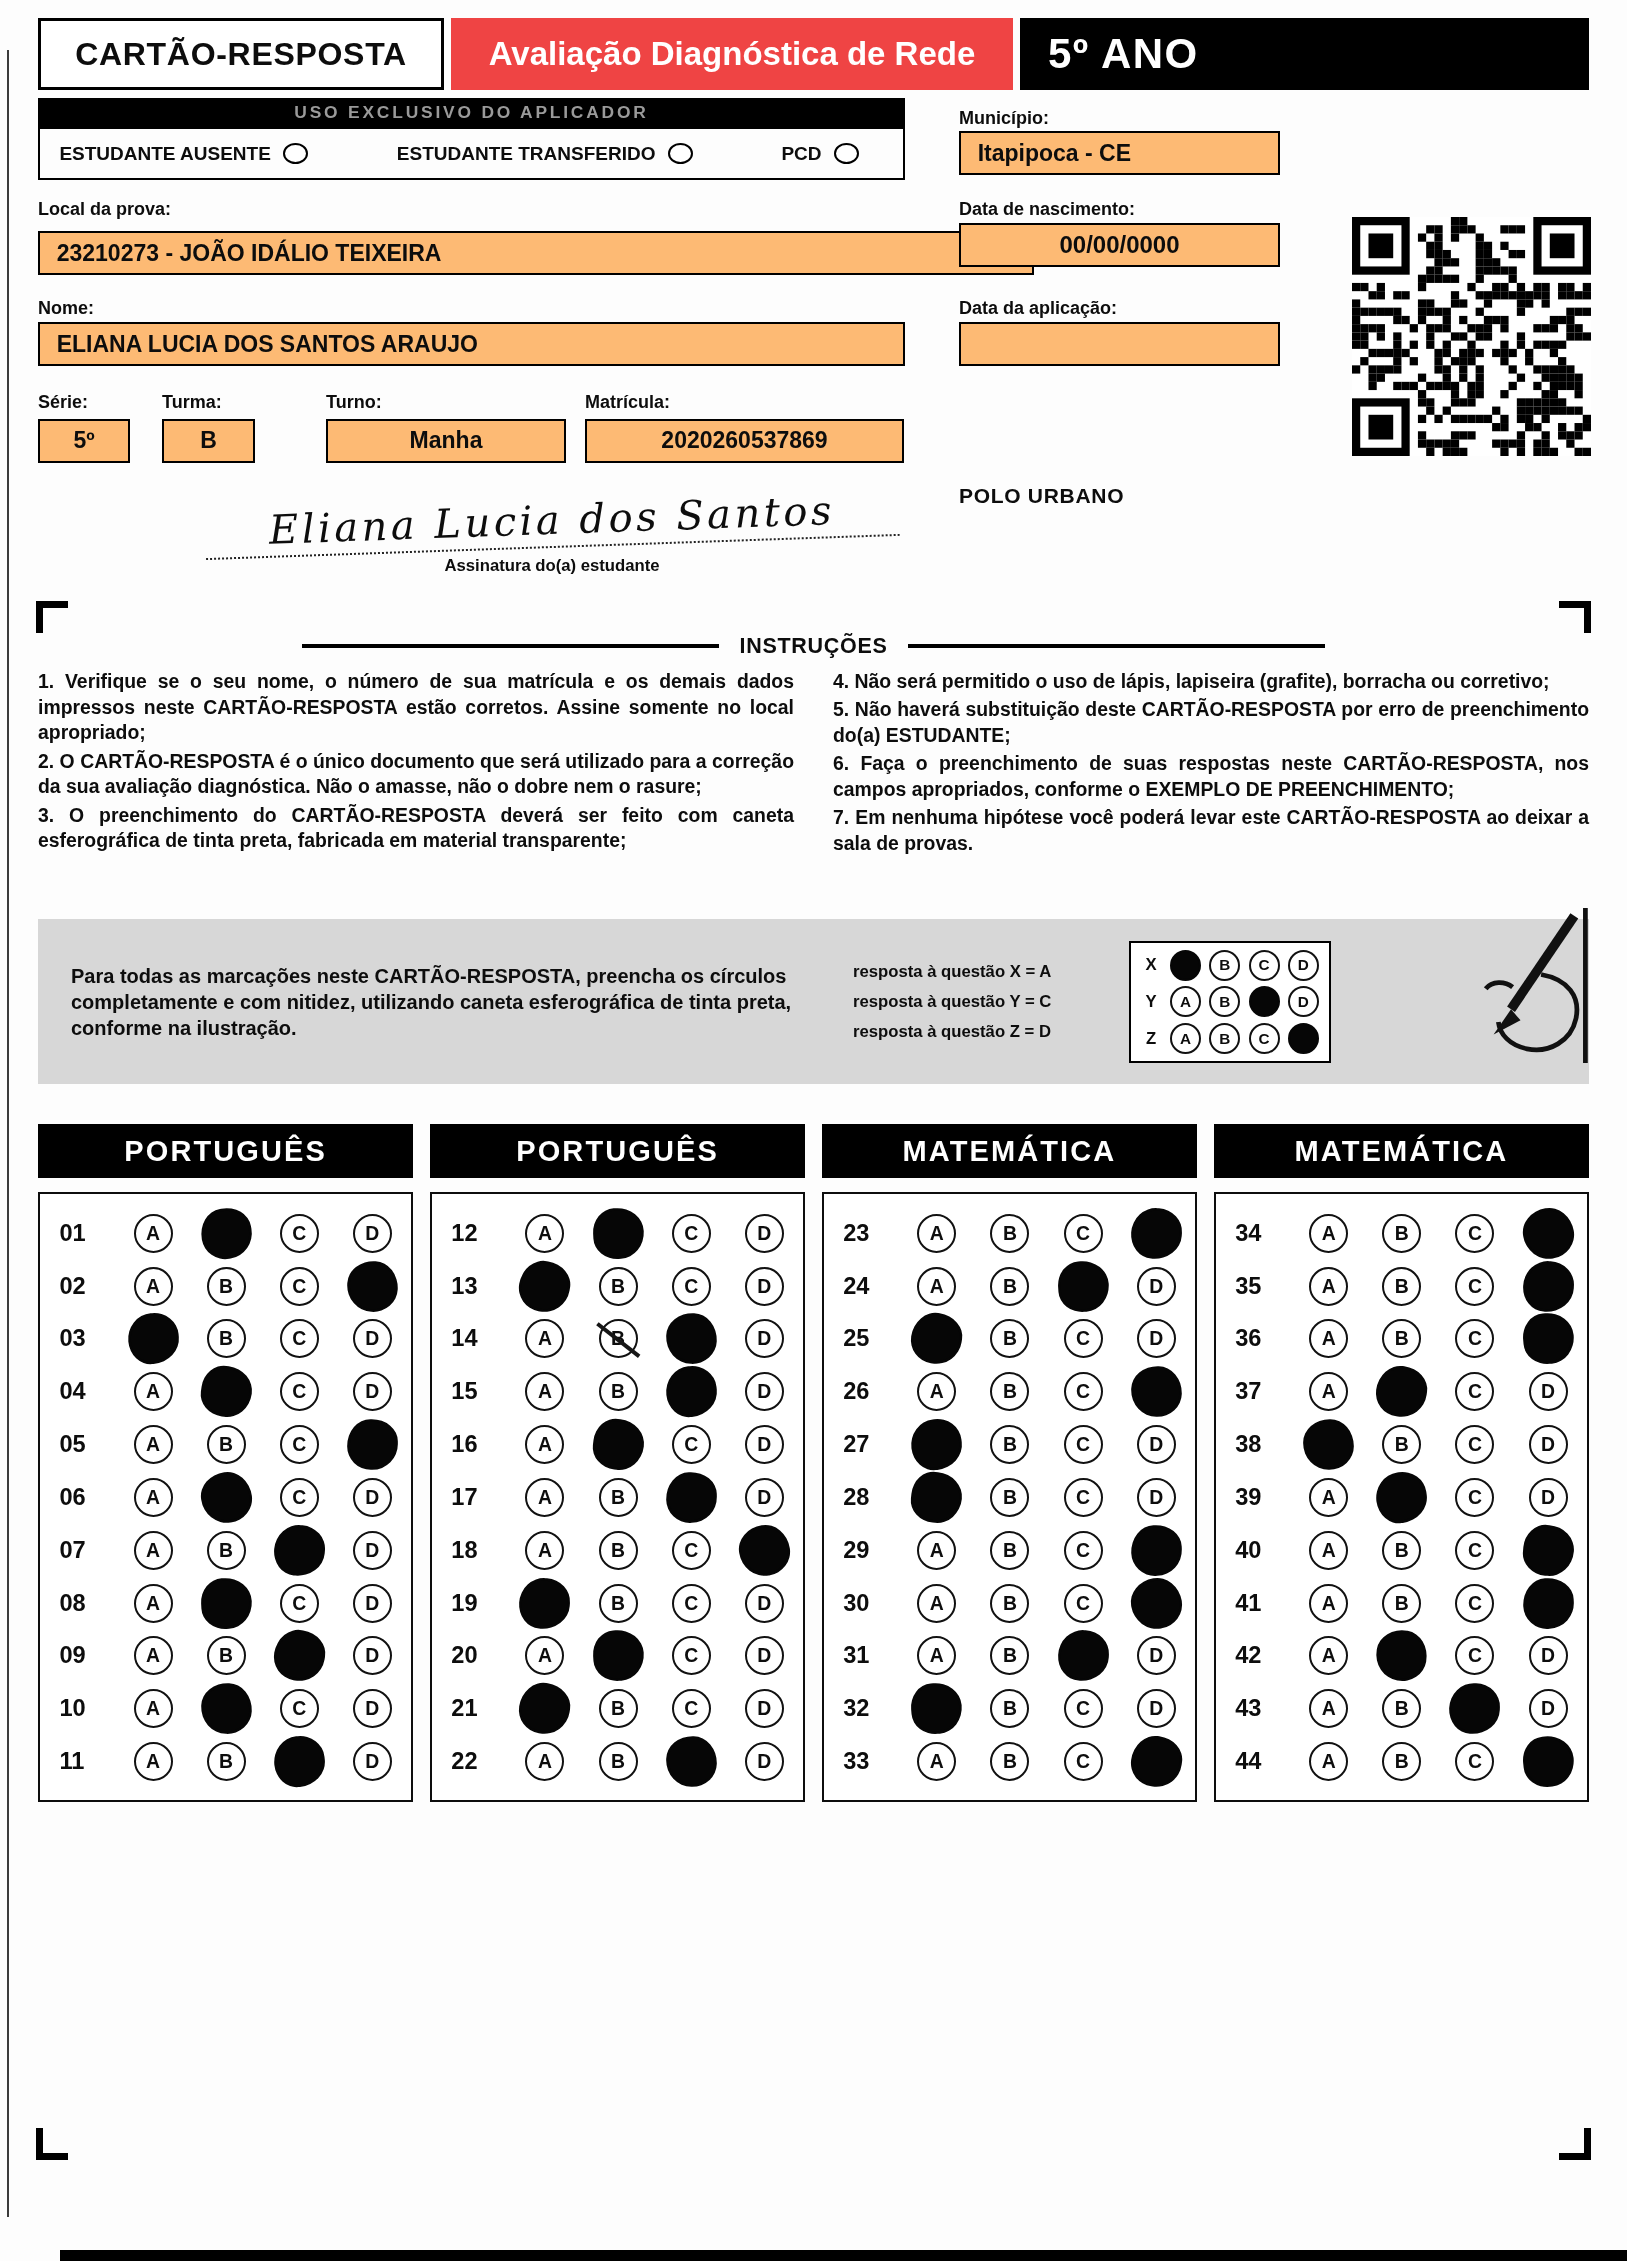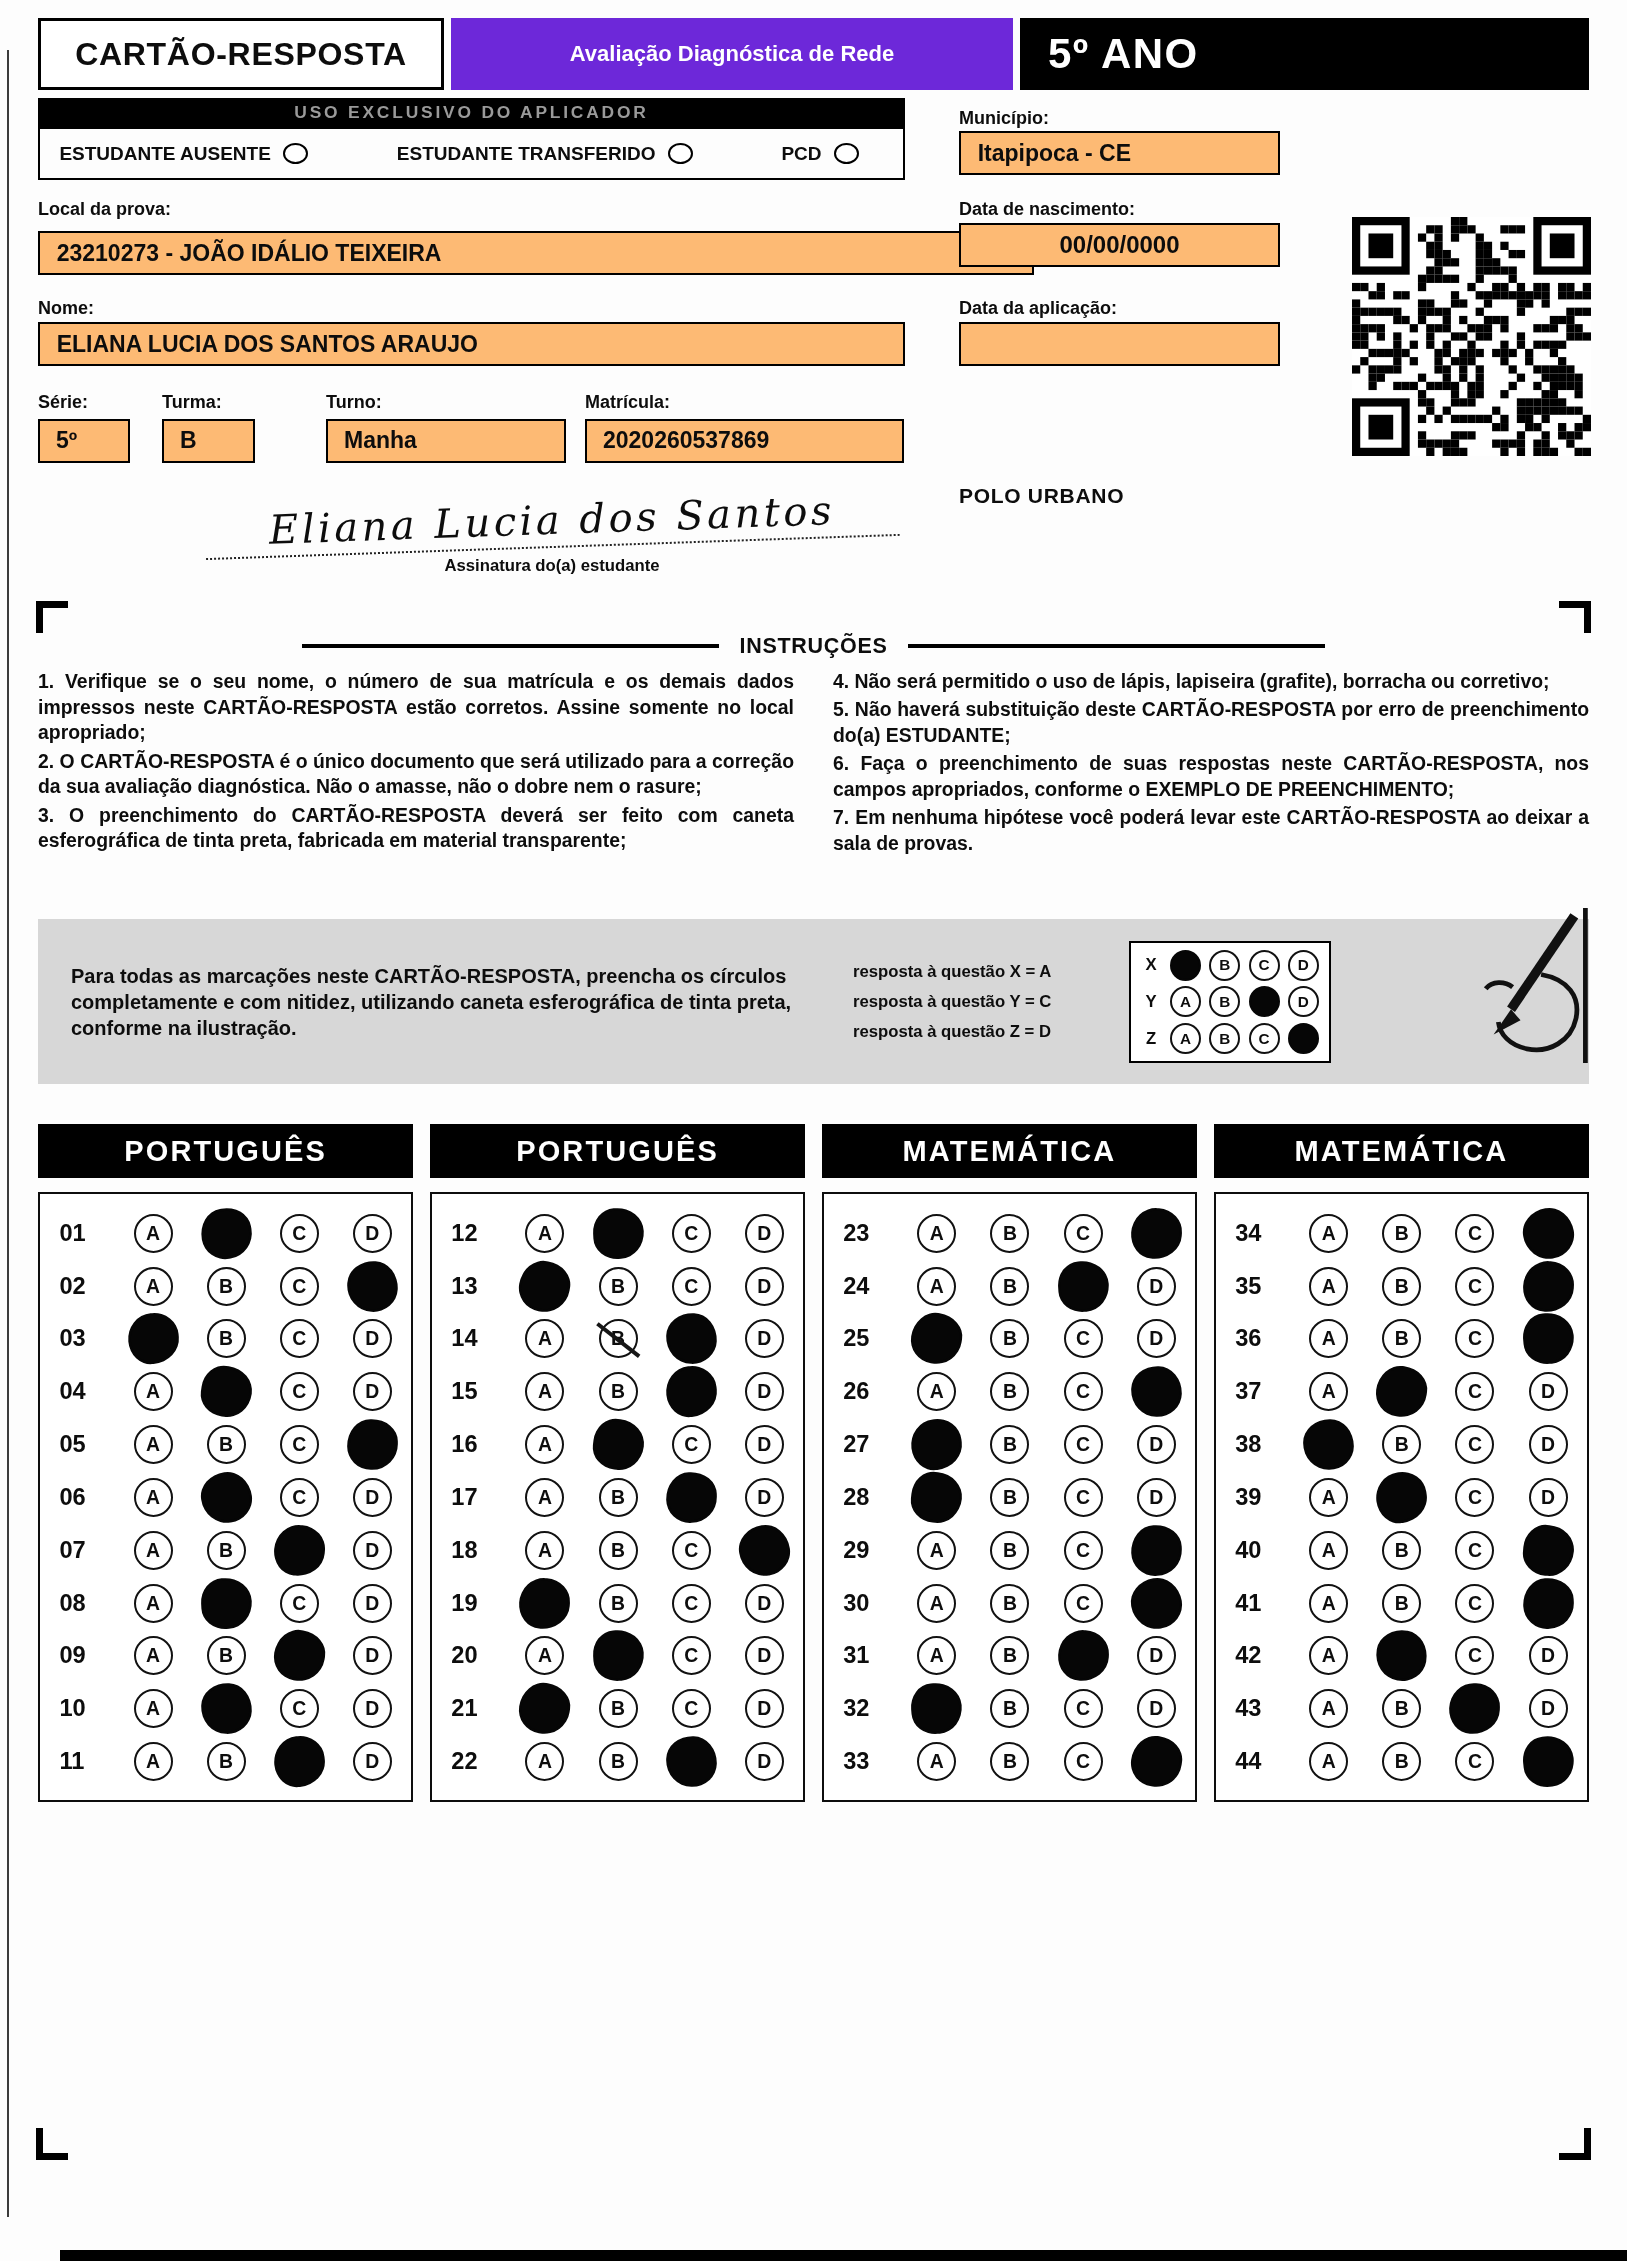--- a/index.html
+++ b/index.html
@@ -5,38 +5,38 @@
   *{box-sizing:border-box;margin:0;padding:0}
   body{margin:0;background:#ffffff;width:1627px}
   .sheet{width:1627px;height:2261px;background:#fdfdfd;position:relative;overflow:hidden;
          font-family:"Liberation Sans",sans-serif;font-weight:700;color:#0d0d0d}
   .content{padding:18px 38px 0}
 
   
   .top-header{display:flex;gap:7px;height:72px}
   .seg{display:flex;align-items:center}
   .seg-title{width:406px;background:#fff;border:3.5px solid #000;justify-content:center;font-size:32px;letter-spacing:0.7px}
-  .seg-sub{flex:1;background:#6d28d9;color:#fff;justify-content:center;font-size:22px}
+  .seg-sub{flex:1;background:#ef4444;color:#fff;justify-content:center;font-size:33px}
   .seg-grade{width:569px;background:#000;color:#fff;font-size:42px;padding-left:28px;letter-spacing:1.4px}
 
   
   .info-area{position:relative;height:510px;margin-top:8.3px}
   .abs{position:absolute}
   .applicator-bar{left:0;top:0;width:867px;height:29px;background:#000;color:#9a9a9a;display:flex;align-items:center;justify-content:center;font-size:17.4px;letter-spacing:2.8px}
   .applicator-box{left:0;top:29px;width:867px;height:53px;border:2.8px solid #000;display:flex;align-items:center;justify-content:space-between;padding:0 44px 0 19.4px;font-size:19px}
   .app-opt{display:flex;align-items:center;gap:12.5px}
   .checkbox-circle{width:25px;height:21px;border:2.1px solid #000;border-radius:50%;background:#fff}
   .field-label{font-size:18px}
   .field-box{border:2.8px solid #000;height:44px;display:flex;align-items:center;padding:0 16.7px;font-size:23px;background:#fdba74}
   .lbl-local{left:0;top:101px}
   .box-local{left:0;top:133px;width:996px}
   .lbl-nome{left:0;top:200px}
   .box-nome{left:0;top:224px;width:867px}
   .grp{display:flex;flex-direction:column;gap:5.6px}
-  .grp .field-box{justify-content:flex-start;padding:16px}
+  .grp .field-box{justify-content:center;padding:16px}
   .grp-serie{left:0;top:294px;width:92px}
   .grp-turma{left:124px;top:294px;width:93px}
   .grp-turno{left:288px;top:294px;width:240px}
   .grp-matricula{left:547px;top:294px;width:319px}
   .signature-block{left:167px;top:399px;width:694px;text-align:center}
   .signature-script{font-family:"DejaVu Serif",serif;font-style:italic;font-weight:400;font-size:40px;letter-spacing:3.5px;transform:rotate(-2deg);border-bottom:2.8px dotted #222;padding-bottom:2.8px;white-space:nowrap}
   .signature-label{font-size:16.7px;margin-top:8.3px}
   .lbl-municipio{left:921px;top:9.7px}
   .box-municipio{left:921px;top:33px;width:321px}
   .lbl-nascimento{left:921px;top:101px}

